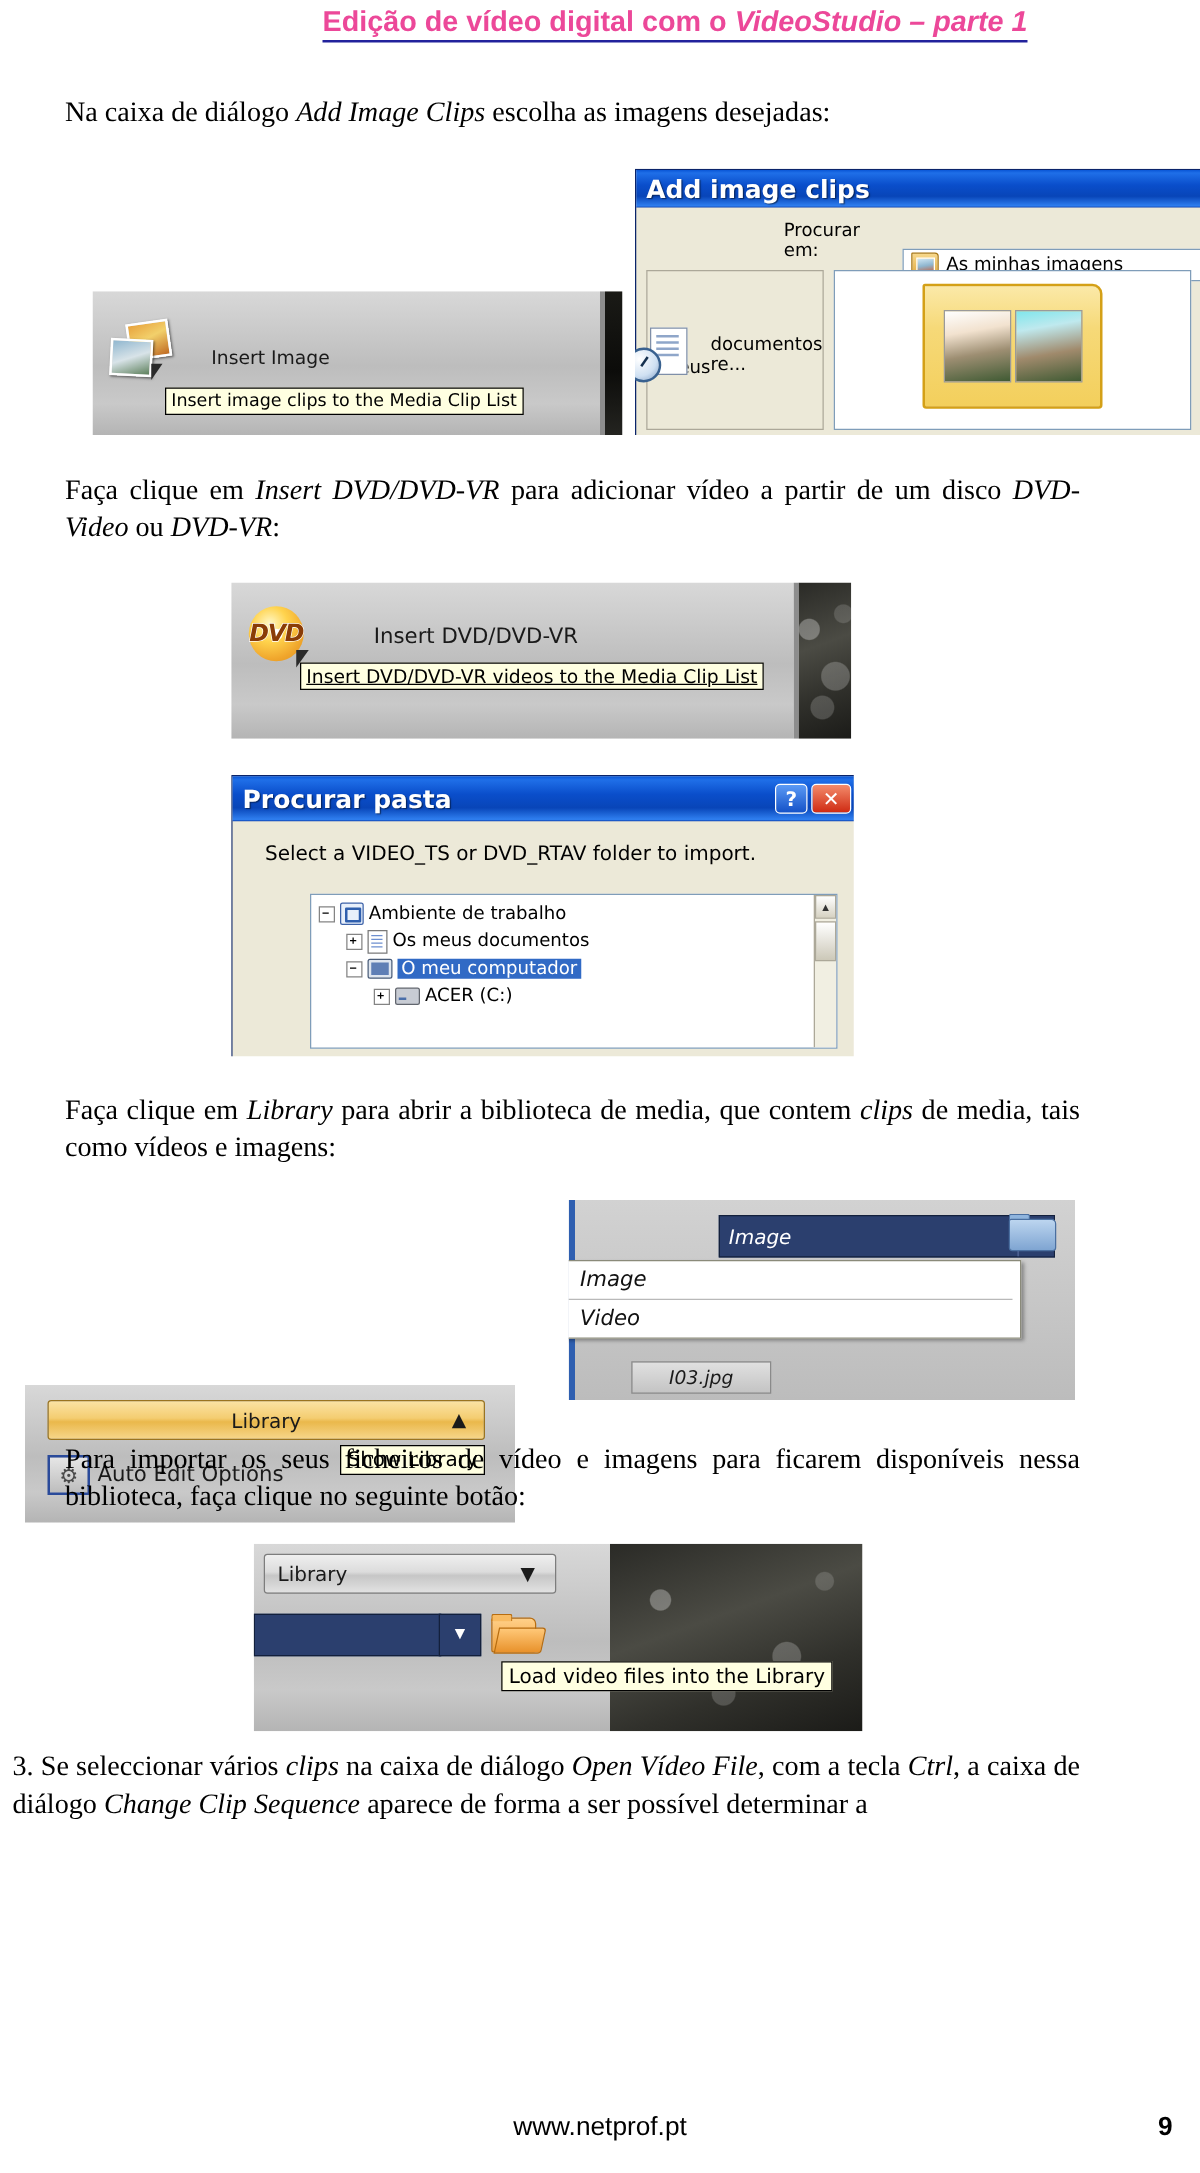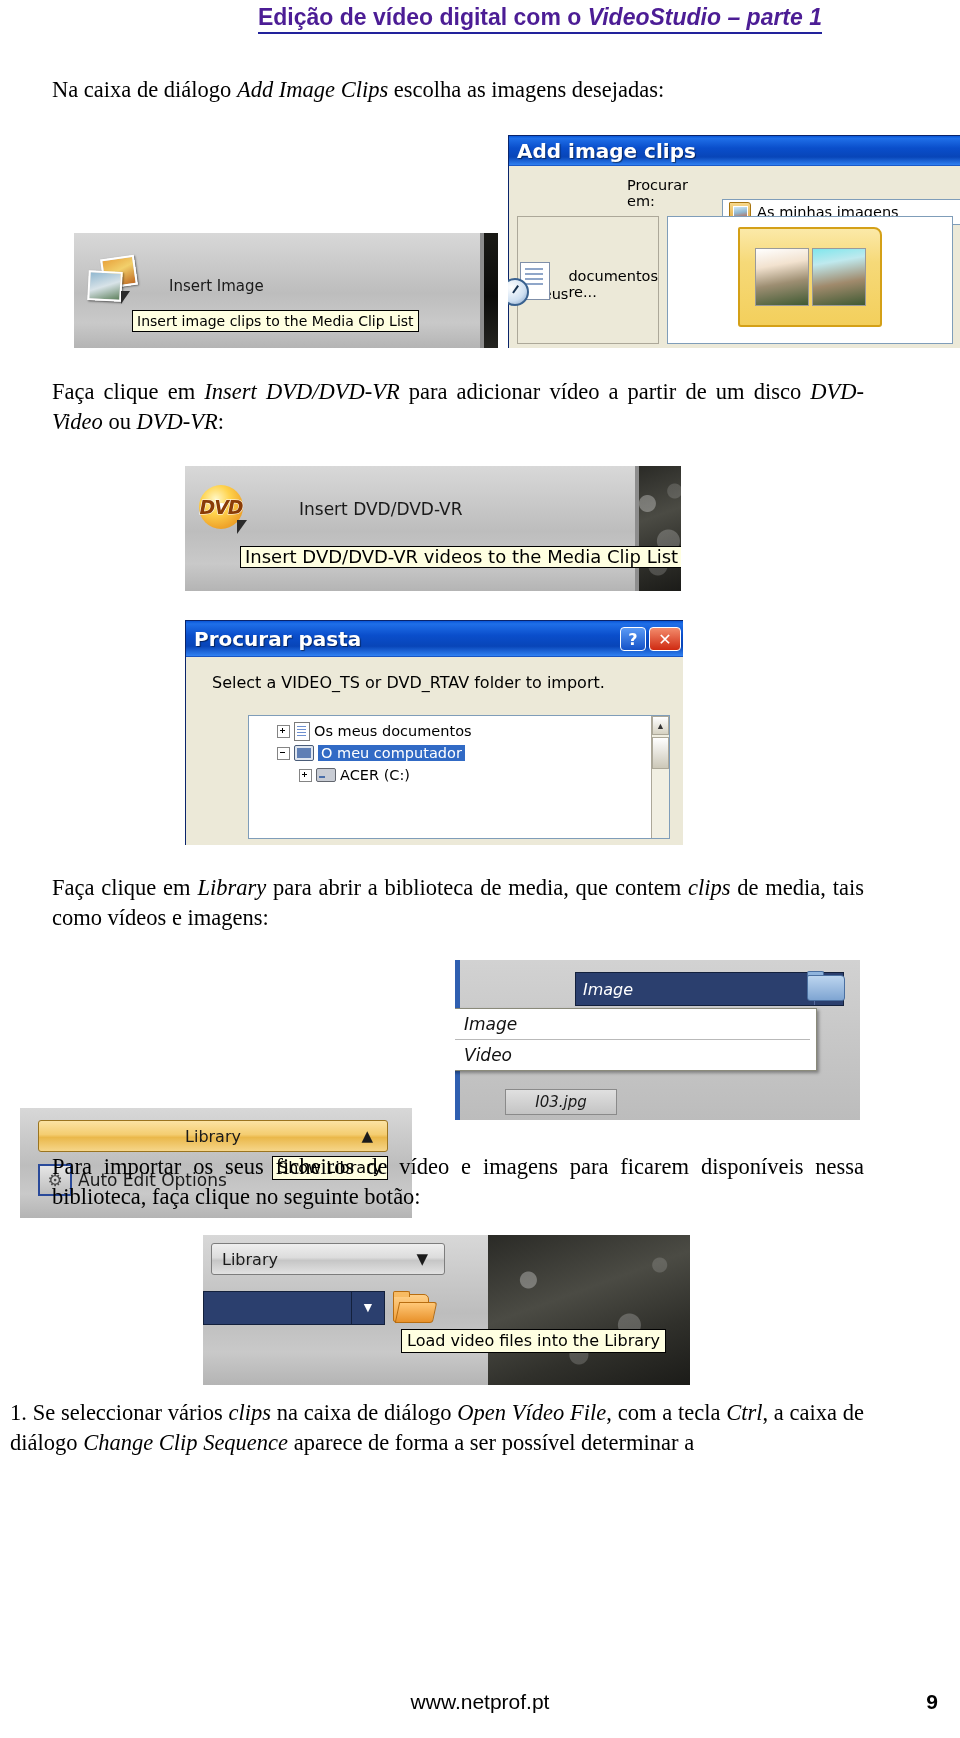--- a/index.html
+++ b/index.html
@@ -24,21 +24,21 @@
     width: 960px;
     text-align: center;
     padding-left: 120px;
     box-sizing: border-box;
   }
   .page-header .hdr-text {
     display: inline-block;
     font-family: "Liberation Sans", "DejaVu Sans", sans-serif;
     font-size: 23px;
     font-weight: bold;
-    color: #4c1d95;
+    color: #ec4899;
     border-bottom: 2px solid #22229c;
     padding-bottom: 1px;
     white-space: nowrap;
   }
   .page-header .hdr-italic { font-style: italic; }
 
   
   .para {
     position: absolute;
     font-size: 22.5px;
@@ -462,37 +462,42 @@
   <div style="position:absolute;left:450px;top:0;width:4px;height:125px;background:#8d8d8d;"></div>
   <div class="noise" style="position:absolute;left:454px;top:0;width:42px;height:125px;"></div>
 
   <div class="dvd-disc" style="position:absolute;left:14px;top:19px;">
     <span class="dvd-word">DVD</span>
   </div>
   <div style="position:absolute;left:52px;top:54px;width:0;height:0;border-left:10px solid #2b2b2b;border-bottom:14px solid transparent;"></div>
 
   <span class="vs-label" style="position:absolute;left:114px;top:33px;font-size:17px;">Insert DVD/DVD-VR</span>
 
-  <div class="tooltip" style="position:absolute;left:55px;top:80px;font-size:18px;">Insert DVD/DVD-VR videos to the Media Clip List</div>
+  <div class="tooltip" style="position:absolute;left:55px;top:64px;font-size:15px;text-decoration:underline;">Insert DVD/DVD-VR videos to the Media Clip List</div>
 </div>
 
 <div class="shot" style="left:185px; top:620px; width:498px; height:225px;">
   <div class="xp-dialog" style="position:absolute;left:0;top:0;width:498px;height:225px;">
     <div class="xp-titlebar" style="height:36px;">
       <span class="xp-title">Procurar pasta</span>
       <span class="xp-btn help">?</span>
       <span class="xp-btn close">✕</span>
     </div>
 
     <div class="xp-text" style="position:absolute;left:26px;top:52px;font-size:16px;">Select a VIDEO_TS or DVD_RTAV folder to import.</div>
 
     <div style="position:absolute;left:62px;top:94px;width:420px;height:122px;background:#fff;
                 border:1px solid #7f9db9;display:flex;overflow:hidden;">
       <div style="flex:1;padding:4px 0 0 6px;">
 
+        <div class="xp-tree-row" style="padding-left:0px;">
+          <span class="expander"></span>
+          <span class="ico ico-desktop"></span>
+          <span>Ambiente de trabalho</span>
+        </div>
 
         <div class="xp-tree-row" style="padding-left:22px;">
           <span class="expander plus"></span>
           <span class="ico ico-doc"></span>
           <span>Os meus documentos</span>
         </div>
 
         <div class="xp-tree-row" style="padding-left:22px;">
           <span class="expander"></span>
           <span class="ico ico-pc"></span>
@@ -579,17 +584,17 @@
   <div class="open-folder" style="position:absolute;left:190px;top:56px;">
     <div class="back"></div>
     <div class="tab"></div>
     <div class="front"></div>
   </div>
 
   <div class="tooltip" style="position:absolute;left:198px;top:94px;font-size:16px;padding:2px 5px;">Load video files into the Library</div>
 </div>
 
 <div class="para" style="left:10px; top:1398px; width:854px;">
-  <span>1. Se seleccionar vários </span><i>clips</i><span> na caixa de diálogo </span><i>Open Vídeo File</i><span>, com a tecla </span><i>Ctrl</i><span>, a caixa de diálogo </span><i>Change Clip Sequence</i><span> aparece de forma a ser possível determinar a</span>
+  <span>3. Se seleccionar vários </span><i>clips</i><span> na caixa de diálogo </span><i>Open Vídeo File</i><span>, com a tecla </span><i>Ctrl</i><span>, a caixa de diálogo </span><i>Change Clip Sequence</i><span> aparece de forma a ser possível determinar a</span>
 </div>
 
 <div class="footer-url">www.netprof.pt</div>
 <div class="footer-page">9</div>
 
 </body></html>

